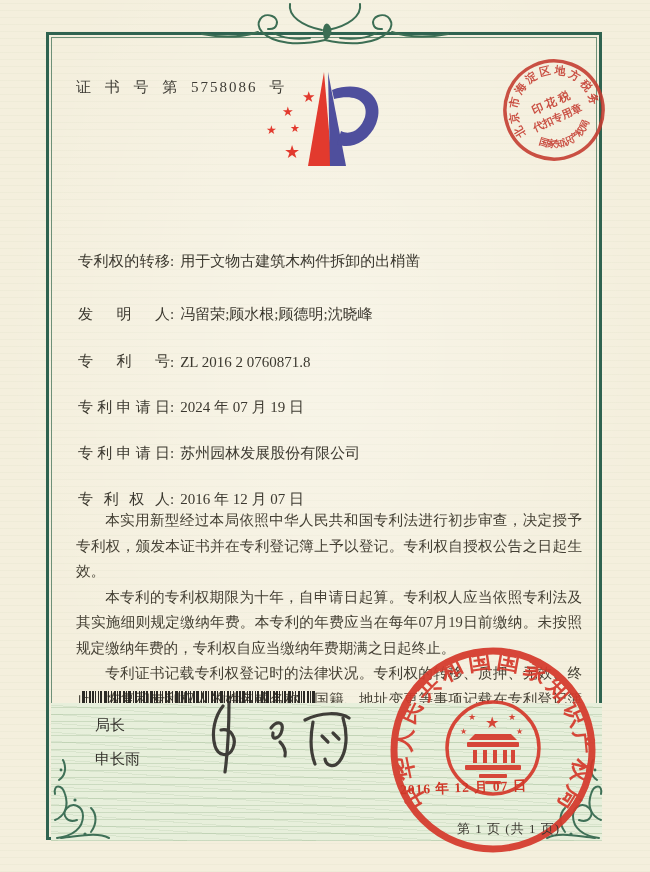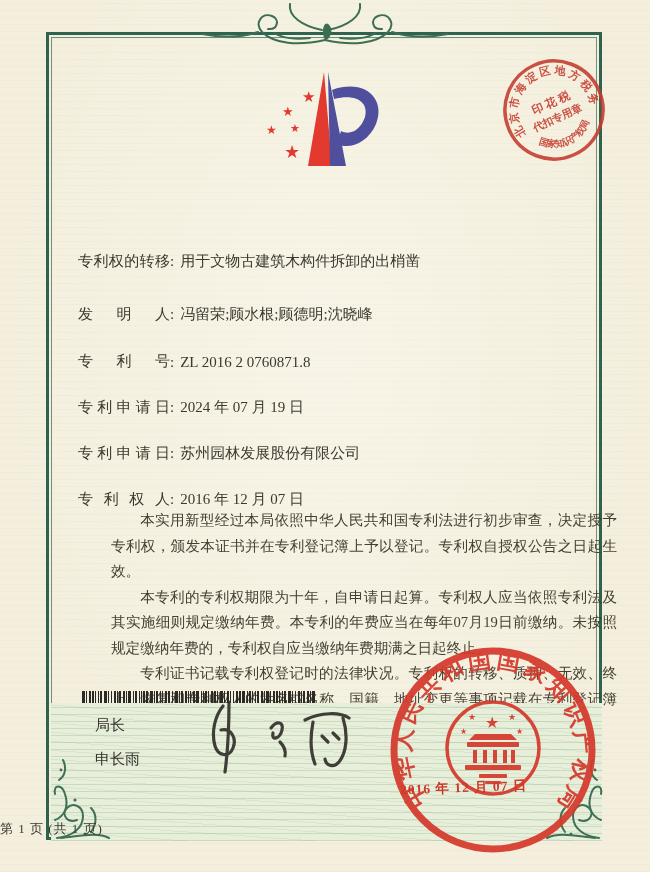--- a/index.html
+++ b/index.html
@@ -30,21 +30,21 @@
     position:absolute; left:46px; top:176px; width:556px; text-align:center;
     font-size:36px; font-weight:600; letter-spacing:10px; text-indent:10px; color:#2d2b26;
   }
   .fields{ position:absolute; left:78px; top:248px; width:470px; }
   .frow{ position:absolute; left:0; font-size:15px; white-space:nowrap; color:#3b382f;}
   .frow .fl{ display:inline-block; width:92px; text-align:justify; text-align-last:justify; vertical-align:bottom;}
   .frow .fc{ margin-right:6px; }
   .r0{top:4px;} .r1{top:57px;} .r2{top:104px;} .r3{top:150px;} .r4{top:196px;} .r5{top:242px;}
   .body-text{
     position:absolute; left:76px; top:508px; width:506px;
-    font-size:14.6px; line-height:25.5px; text-align:justify; color:#433f33;margin-left:35px;
+    font-size:14.6px; line-height:25.5px; text-align:justify; color:#433f33;
   }
   .body-text p{ margin:0; text-indent:2em; }
   .barcode{
     position:absolute; left:82px; top:691px; width:240px; height:13px;
     display:flex; align-items:stretch;
   }
   .barcode div{ background:#2c2a25; }
   .green-band{
     position:absolute; left:51px; top:703px; width:551px; height:138px;
     background:#e7efdb;
@@ -54,21 +54,21 @@
   }
   .director-title{ position:absolute; left:95px; top:716px; font-size:15px; color:#34322c; }
   .director-name{ position:absolute; left:95px; top:750px; font-size:15px; color:#34322c; }
   .signature{ position:absolute; left:185px; top:694px; }
   .national-seal{ position:absolute; left:383px; top:640px; opacity:.93; }
   .seal-date{
     position:absolute; left:400px; top:779px; font-size:13.5px; letter-spacing:1px;
     color:#cf3727; transform:rotate(-2deg); font-weight:600;
   }
   .footer{
-    position:absolute; left:0; top:820px; width:560px; text-align:left;
+    position:absolute; left:0; top:820px; width:560px; text-align:right;
     font-size:13px; letter-spacing:1px; color:#3c3a32;
   }
   .flourish{ position:absolute; }
   .fl-bl{ left:51px; top:744px; }
   .fl-br{ left:543px; top:744px; transform:scale(-1,1); }
   .top-ornament{ position:absolute; left:178px; top:0px; }
   svg text{ font-family:"Liberation Serif","DejaVu Serif",serif; }
 </style>
 </head>
 <body>
@@ -83,20 +83,21 @@
         <path d="M147,40 C120,46 96,44 84,32 C76,23 84,12 94,16 C102,19 100,30 90,29"></path>
         <path d="M144,30 C124,26 110,16 112,4"></path>
         <path d="M132,38 C118,40 104,38 96,33"></path>
         <path d="M80,32 C62,38 40,37 24,34"></path>
       </g>
       <use href="#wingL" transform="translate(294,0) scale(-1,1)"></use>
       <path d="M147,40 C142,30 147,18 152,26 C156,32 151,40 147,40" fill="#3c6e54" stroke="none"></path>
     </g>
   </svg>
 
+  <div class="cert-no">证 书 号 第 5758086 号</div>
 
   <svg class="logo" width="134" height="112" viewBox="0 0 134 112">
     <path d="M66,6 L74,100 L50,100 Z" fill="#e23a2e"></path>
     <path d="M70,6 L88,100 L72,100 Z" fill="#4f4f9d"></path>
     <path d="M74,24 C108,12 128,34 118,58 C110,77 91,84 79,78 L83,65 C93,70 103,63 107,51 C111,37 99,27 76,33 Z" fill="#4f4f9d"></path>
     <g fill="#e23a2e" font-family="'DejaVu Sans',sans-serif">
       <text x="44" y="36" font-size="15">★</text>
       <text x="24" y="50" font-size="13">★</text>
       <text x="8" y="68" font-size="12">★</text>
       <text x="32" y="66" font-size="11">★</text>

